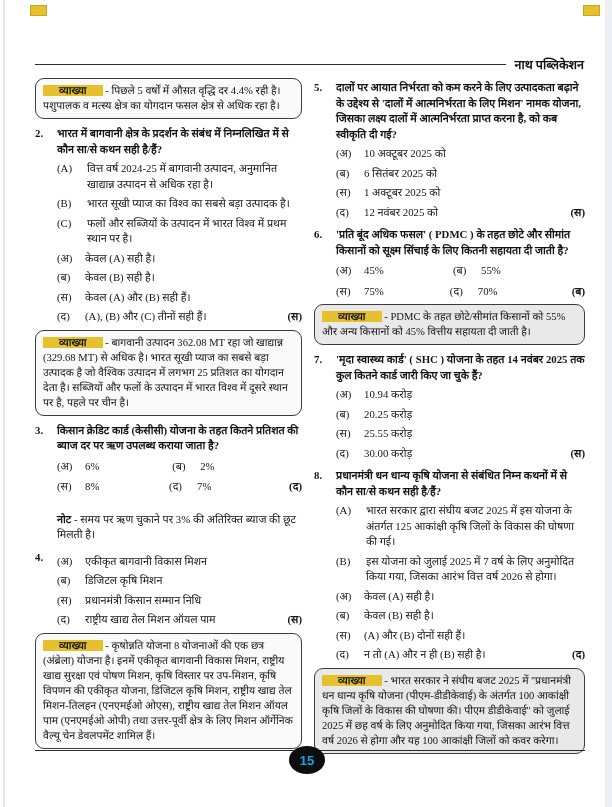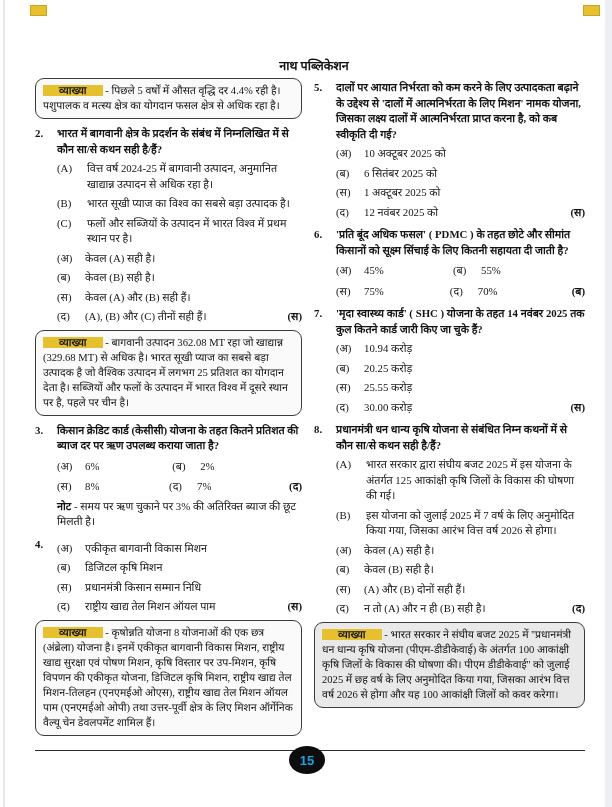--- a/index.html
+++ b/index.html
@@ -6,21 +6,21 @@
   html,body{margin:0;padding:0;background:#fff;}
   .page{position:relative;width:612px;height:807px;background:#ffffff;overflow:hidden;
         font-family:"Liberation Serif", serif; color:var(--ink);}
   .edge-left{position:absolute;left:3px;top:0;bottom:0;width:2px;background:#e6e6ec;}
   .edge-right{position:absolute;right:0;top:0;bottom:0;width:7px;background:#edeff4;}
   .corner-mark{position:absolute;top:5px;width:17px;height:11px;background:var(--hl);
                border:1px solid #c9a51c;box-sizing:border-box;}
   .corner-mark.left{left:30px;}
   .corner-mark.right{right:12px;}
 
-  .header{position:absolute;left:35px;right:28px;top:56px;display:flex;align-items:center;flex-direction:column;}
+  .header{position:absolute;left:35px;right:28px;top:56px;display:flex;align-items:center;}
   .header-rule{flex:1;border-top:1.7px solid #2b2b34;height:0;}
   .publisher{font-weight:bold;font-size:12.5px;margin-left:9px;white-space:nowrap;}
 
   .columns{position:absolute;left:35px;top:73px;width:550px;display:flex;gap:12px;align-items:flex-start;}
   .col{width:267px;}
   .col.right{width:271px;}
 
   .exp-box{border:1.3px solid #3c3c3c;border-radius:9px;padding:4px 7px 5px 7px;
            margin:5px 0 6px 0;font-size:10.6px;line-height:15px;background:#fafafa;}
   .exp-box.shaded{background:#e9e9e9;}
@@ -32,21 +32,21 @@
   .q-title{font-weight:bold;}
   .stmt{display:flex;margin-top:4px;}
   .stmt-label{flex:0 0 30px;}
   .stmt-text{flex:1;}
   .opt-row{display:flex;margin-top:4px;}
   .opt-label{flex:0 0 28px;}
   .opt-text{}
   .answer{font-weight:bold;margin-left:auto;white-space:nowrap;padding-left:8px;}
   .opt-grid-row{display:flex;margin-top:5px;}
   .opt-cell{display:flex;width:47%;}
-  .note{margin-top:4px;}
+  .note{margin-top:17px;}
   .note-label{font-weight:bold;}
 
   .footer-rule{position:absolute;left:35px;right:27px;top:750px;border-top:1.7px solid #2b2b34;}
   .page-badge{position:absolute;left:289px;top:746px;width:36px;height:28px;background:#0d0d0d;
               border-radius:50%;color:#0ea5e9;font-weight:bold;font-size:13px;
               display:flex;align-items:center;justify-content:center;
               font-family:"Liberation Sans", sans-serif;}
 </style>
 </head>
 <body>
@@ -197,20 +197,21 @@
                 <span class="opt-text">75%</span>
               </div>
               <div class="opt-cell">
                 <span class="opt-label">(द)</span>
                 <span class="opt-text">70%</span>
               </div>
               <span class="answer">(ब)</span>
             </div>
           </div>
         </div>
+        <div class="exp-box shaded"><span class="exp-label">व्याख्या</span><span class="exp-dash"> - </span><span class="exp-text">PDMC के तहत छोटे/सीमांत किसानों को 55% और अन्य किसानों को 45% वित्तीय सहायता दी जाती है।</span></div>
         <div class="question">
           <span class="q-num">7.</span>
           <div class="q-body">
             <div class="q-title">'मृदा स्वास्थ्य कार्ड' ( SHC ) योजना के तहत 14 नवंबर 2025 तक कुल कितने कार्ड जारी किए जा चुके हैं?</div>
             <div class="opt-row">
               <span class="opt-label">(अ)</span>
               <span class="opt-text">10.94 करोड़</span>
             </div>
             <div class="opt-row">
               <span class="opt-label">(ब)</span>

